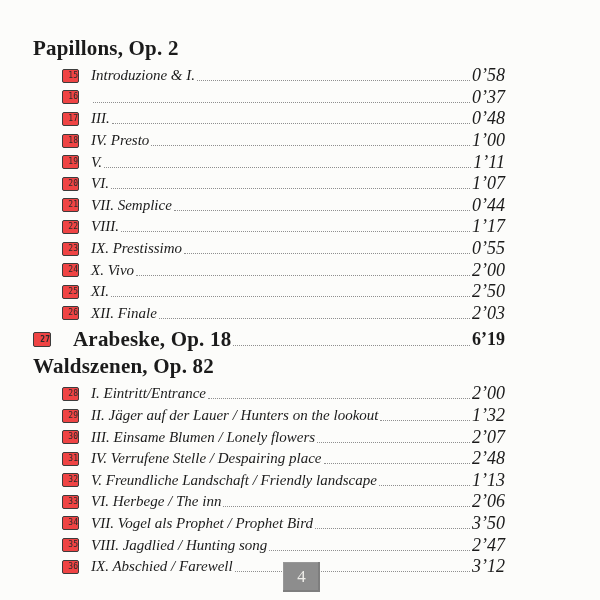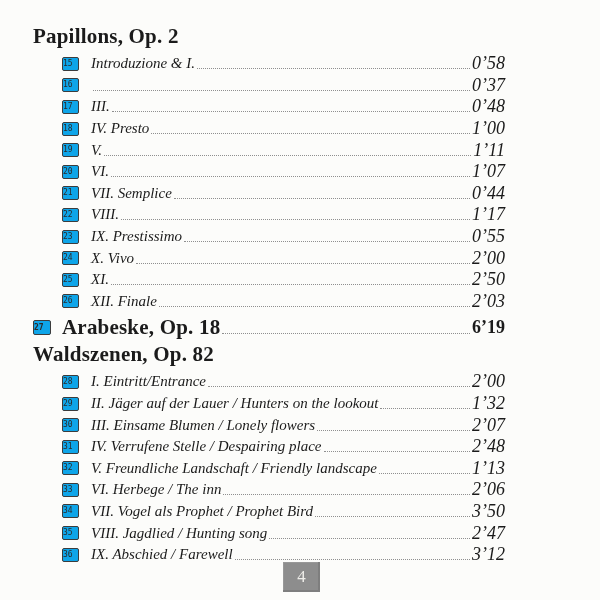--- a/index.html
+++ b/index.html
@@ -7,21 +7,21 @@
     width: 600px; height: 600px;
     background: #fcfcfa;
     font-family: "Liberation Serif", serif;
     color: #1b1b1b;
     overflow: hidden;
   }
   .page {
     position: relative;
     box-sizing: border-box;
     width: 540px; height: 600px;
-    padding: 24px 35px 0 33px;
+    padding: 36px 35px 0 33px;
   }
   .section-heading {
     font-size: 21px;
     font-weight: bold;
     line-height: 24px;
     margin: 0;
     letter-spacing: 0.2px;
   }
   .tracks { margin-top: 5px; }
   .tracks.second { }
@@ -29,24 +29,24 @@
     display: flex;
     align-items: center;
     height: 21.6px;
   }
   .track-num {
     flex: 0 0 auto;
     width: 15px; height: 12px;
     margin-left: 29px; margin-right: 12px;
     border: 1px solid #3c3c3c;
     border-radius: 2px;
-    background: #0ea5e9;
+    background: #ef4444;
     font-family: "DejaVu Sans Mono", monospace;
     font-size: 8px; line-height: 12px;
-    text-align: left;
+    text-align: right;
     color: #2a2a2a;
   }
   .track-title {
     font-style: italic;
     font-size: 15px;
     white-space: nowrap;
   }
   .leader {
     flex: 1 1 auto;
     height: 0;
@@ -65,21 +65,21 @@
   .opline {
     display: flex;
     align-items: center;
     height: 28px;
     margin-top: 1px;
   }
   .opline .track-num { margin-left: 0; margin-right: 4px; border-width: 1.5px; font-weight: bold; height: 13px; line-height: 13px; width: 16px; }
   .opline-title {
     font-size: 21px;
     font-weight: bold;
-    margin-left: 7px;
+    margin-left: 18px;
     white-space: nowrap;
     letter-spacing: 0.2px;
   }
   .opline .leader { top: 6px; }
   .opline-time {
     font-size: 18px;
     font-weight: bold;
     white-space: nowrap;
   }
   .heading-2 { margin-top: 1px; }

